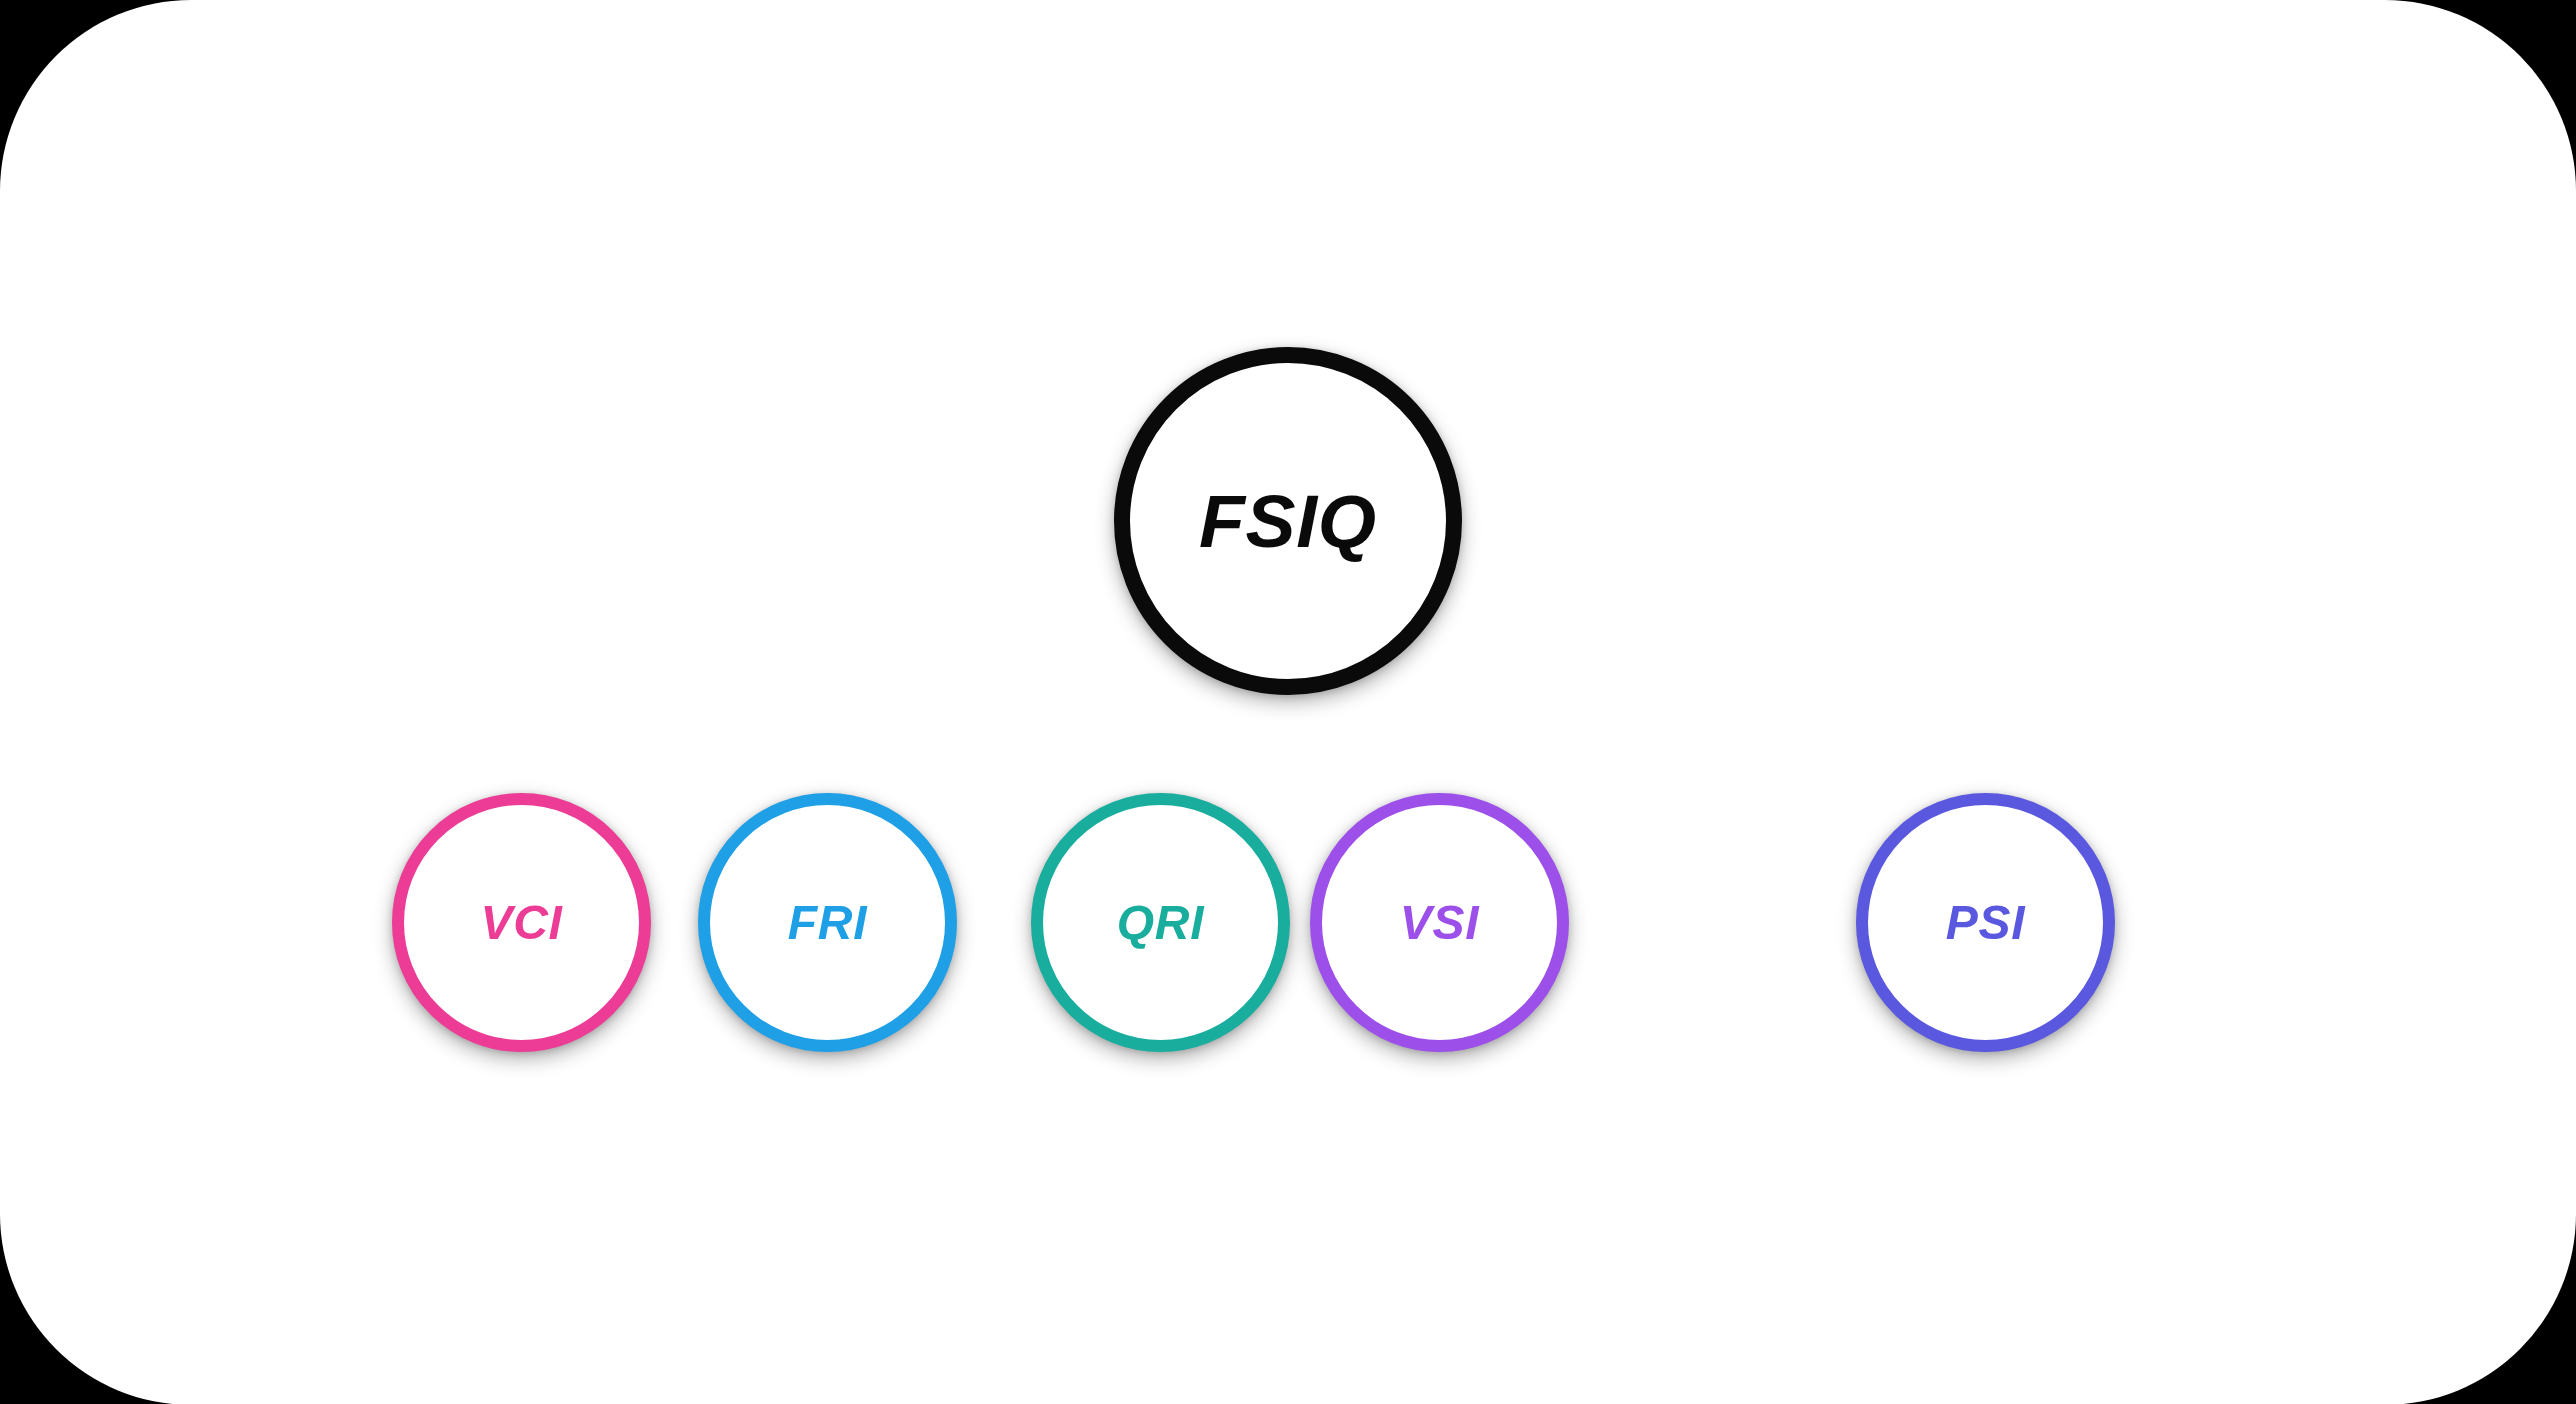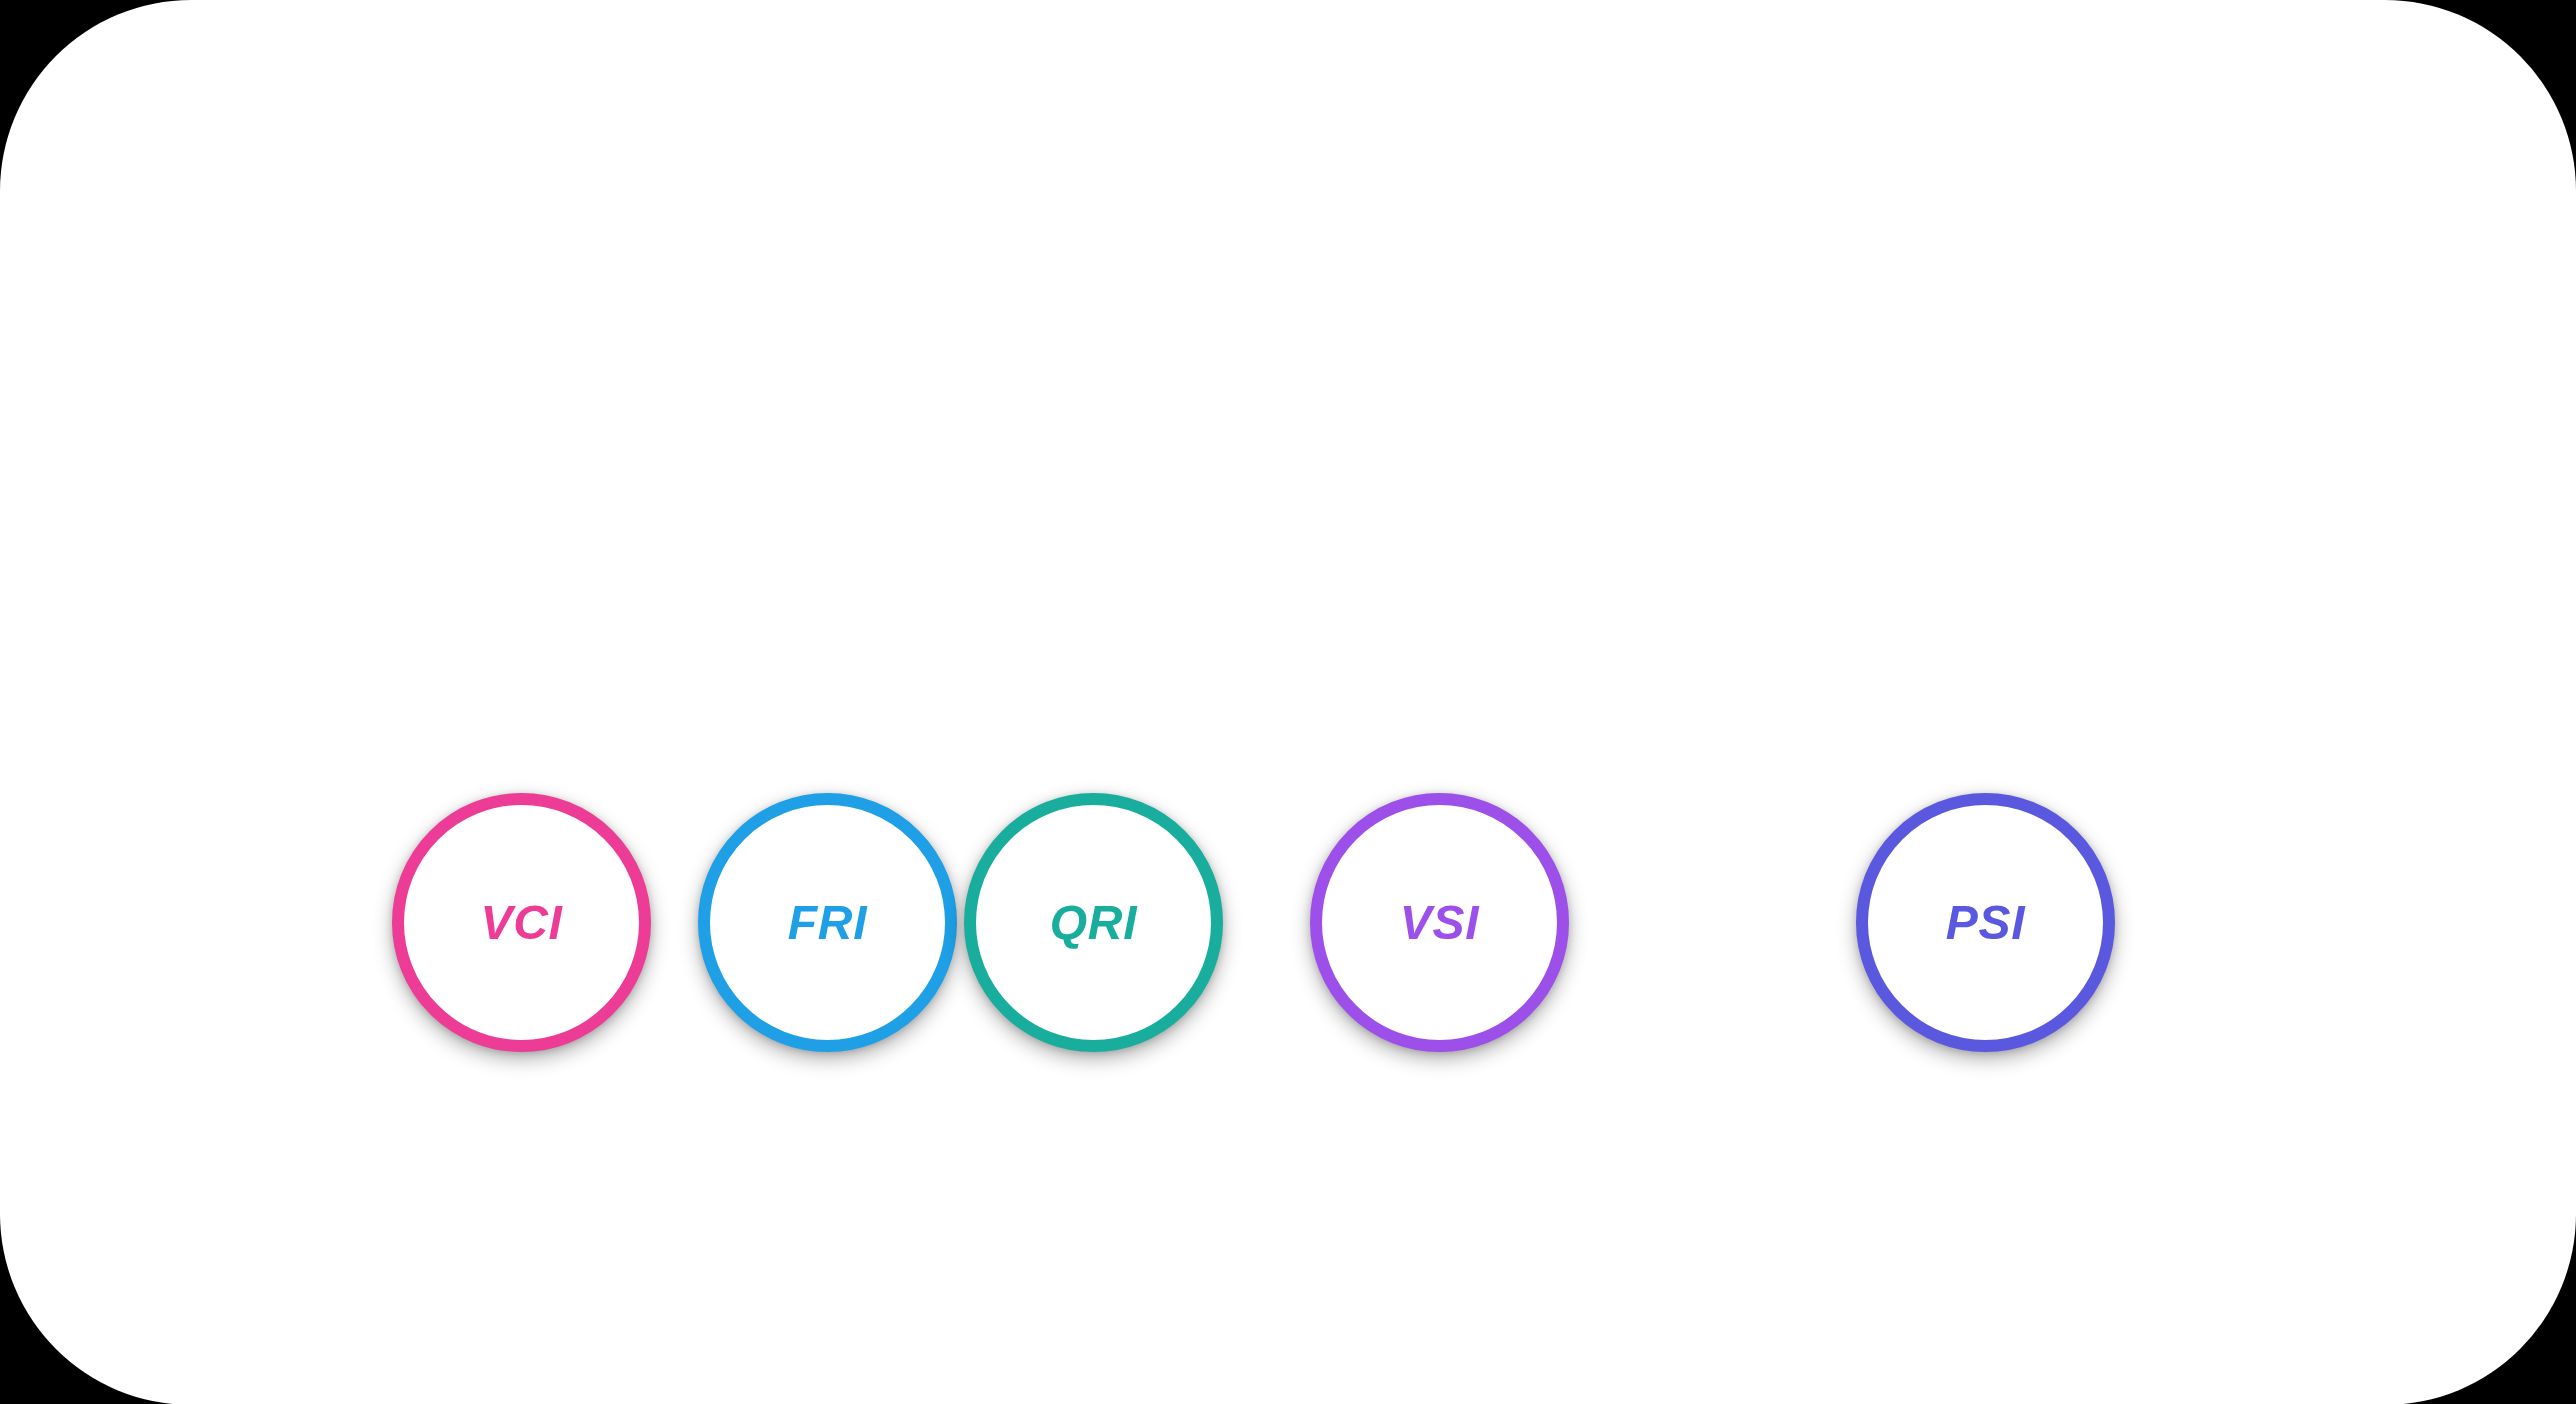--- a/index.html
+++ b/index.html
@@ -55,31 +55,34 @@
   
   .node.child {
     top: 793px;
     width: 259px;
     height: 259px;
     border-width: 12.2px;
   }
   .node.child .lbl { font-size: 48px; }
   .node.c0 { left: 392px;  }
   .node.c1 { left: 698px;  }
-  .node.c2 { left: 964px; text-align: right; }
+  .node.c2 { left: 1031px; text-align: right; }
   .node.c3 { left: 1310px; text-align: center; }
   .node.c4 { left: 1616px; }
   .node.c5 { left: 1856px; }
 </style>
 </head>
 <body>
 
 <div id="stage">
   <div class="canvas">
 
+    <div class="node root" style="--accent: #0a0a0a;">
+      <span class="lbl">FSIQ</span>
+    </div>
 
     <div class="node child c0" style="--accent: #ec3c95;">
       <span class="lbl">VCI</span>
     </div>
 
     <div class="node child c1" style="--accent: #1e9fe6;">
       <span class="lbl">FRI</span>
     </div>
 
     <div class="node child c2" style="--accent: #19ad9e;">

